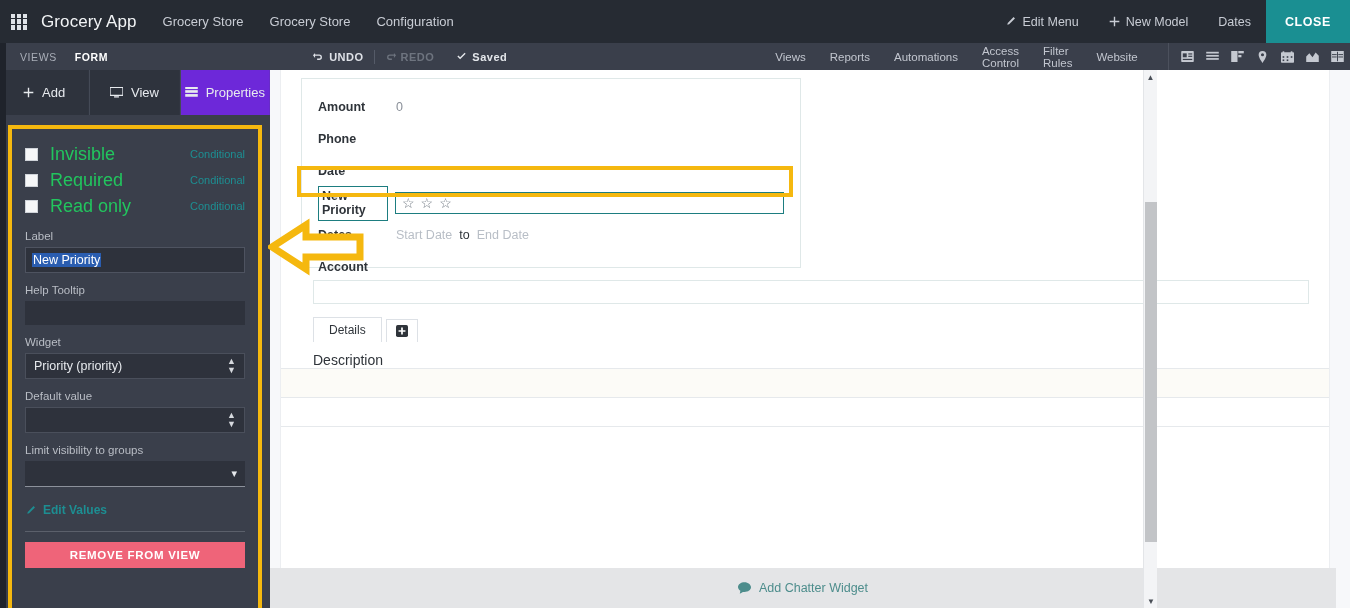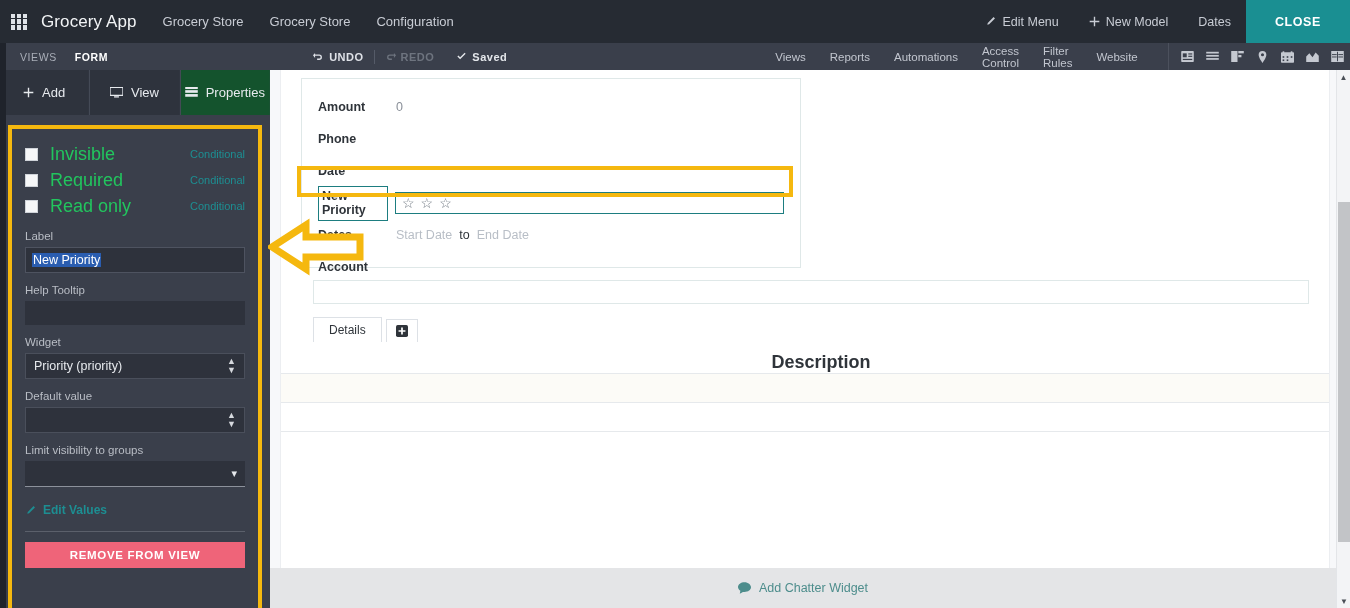--- a/index.html
+++ b/index.html
@@ -2,40 +2,40 @@
 <html><head>
 <meta charset="utf-8">
 <style>
   * { box-sizing: border-box; margin: 0; padding: 0; }
   html, body {
     width: 1350px; height: 608px;
     font-family: "Liberation Sans", sans-serif;
     background: #ffffff;
     overflow: hidden;
   }
-  #app { position: relative; width: 1350px; height: 608px; }
+  #app { position: relative; width: 1157px; height: 608px; }
 
   
   .navbar {
     position: absolute; top: 0; left: 0; width: 1350px; height: 43px;
     background: #262b33; display: flex; align-items: center;
     color: #cfd3da; font-size: 13.5px;
   }
   .grid-icon { margin-left: 11px; width: 16px; height: 16px;
     display: grid; grid-template-columns: repeat(3,1fr); grid-template-rows: repeat(3,1fr);
     gap: 1.5px; cursor: pointer; }
   .grid-icon i { background: #dfe3e8; display:block; }
   .brand { margin-left: 14px; font-size: 17px; color: #f2f4f6; font-weight: 400; letter-spacing: .1px; }
   .nav-link { margin-left: 26px; font-size: 13px; color: #c8ccd4; cursor: pointer; }
   .nav-link:first-of-type { margin-left: 36px; }
   .nav-right { margin-left: auto; display: flex; align-items: center; height: 43px; }
   .nav-right .nav-item { font-size: 12.5px; color: #c8ccd4; padding: 0 15px; cursor: pointer;
      display: flex; align-items: center; gap: 6px; height: 43px; }
   .close-btn { background: #1a8f92; color: #fff; font-size: 12.5px; font-weight: 700;
-     letter-spacing: .6px; height: 43px; display: flex; align-items: center; padding: 0 29px; cursor: pointer; }
+     letter-spacing: .6px; height: 43px; display: flex; align-items: center; padding: 0 19px; cursor: pointer; }
 
   
   .subbar {
     position: absolute; top: 43px; left: 6px; width: 1350px; height: 27px;
     background: #3a3f4b; display: flex; align-items: center; color: #c2c6cf; font-size: 11px;
   }
   .subbar .vtag { margin-left: 14px; letter-spacing: .6px; font-size: 10.5px; color: #a9aeb8; cursor: pointer; }
   .subbar .vtag.active { color: #ffffff; font-weight: 700; margin-left: 18px; }
   .histgroup { margin-left: 195px; display: flex; align-items: center; gap: 0; font-size: 11px; letter-spacing: .5px; }
   .histgroup .hit { display: flex; align-items: center; gap: 5px; padding: 0 10px; cursor: pointer; color: #dfe2e8; font-weight: 600; }
@@ -47,21 +47,21 @@
   .sb-icons { margin-left: 18px; display: flex; align-items: center; gap: 0; border-left: 1px solid #4c515d; padding-left: 6px; height: 27px; }
   .sb-icons .ic { width: 25px; height: 27px; display: flex; align-items: center; justify-content: center; cursor: pointer; }
   .sb-icons .ic svg { fill: #c5c9d1; }
 
   
   .leftpanel { position: absolute; top: 70px; left: 0; width: 270px; height: 538px; background: #3a3f4b; }
   .lp-tabs { display: flex; height: 45px; background: #2e333d; }
   .lp-tab { flex: 1; display: flex; align-items: center; justify-content: center; gap: 8px;
      color: #e7eaee; font-size: 13px; cursor: pointer; border-right: 1px solid #43495520; }
   .lp-tab + .lp-tab { border-left: 1px solid #444a56; }
-  .lp-tab.active { background: #14532d; }
+  .lp-tab.active { background: #6d28d9; }
   .lp-tab svg { fill: #e7eaee; }
 
   .lp-body { position: absolute; top: 55px; left: 8px; width: 254px; height: 543px;
      border: 4px solid #f5b80f; background: #3a3f4b; padding: 12px 13px 0 13px; }
 
   .chkrow { display: flex; align-items: center; height: 26px; }
   .chkbox { width: 13px; height: 13px; background: #f6f7f8; border: 1px solid #cfd3d9; display:inline-block; cursor:pointer; }
   .chklabel { margin-left: 12px; color: #22c55e; font-size: 18px; }
   .cond { margin-left: auto; color: #1d8e92; font-size: 11px; cursor: pointer; }
 
@@ -107,21 +107,21 @@
 
   .yellowbox { position: absolute; left: 297px; top: 166px; width: 496px; height: 31px;
      border: 4px solid #f5b80f; pointer-events: none; }
 
   .wideinput { margin: 12px 20px 0 32px; height: 24px; border: 1px solid #dfe8e8; background:#fff; }
 
   .tabs { display: flex; margin: 13px 0 0 32px; align-items: flex-end; }
   .tabitem { border: 1px solid #dde1e6; border-bottom: none; background: #fff; padding: 5px 15px;
      font-size: 12px; color: #2f343a; cursor: pointer; }
   .tabitem.plus { margin-left: 4px; padding: 5px 9px; display:flex; align-items:center; }
-  .tabhdr { margin: 10px 0 0 32px; font-size: 18px; font-weight: 700; color: #2f343a; text-align: center; }
+  .tabhdr { margin: 10px 0 0 32px; font-size: 14px; font-weight: 400; color: #2f343a; }
   .trow { height: 29px; border-top: 1px solid #e6e9ec; }
   .trow.alt { background: #fcfbf7; }
   .trow.tall { height: 56px; }
 
   .chatterbar { position: absolute; bottom: 0; left: 270px; width: 1066px; height: 40px;
      background: #e4e5e7; display: flex; align-items: center; justify-content: center;
      gap: 8px; color: #4d8d8c; font-size: 12.5px; cursor: pointer; }
 
   
   .vsb { position: absolute; top: 70px; right: 0; width: 14px; height: 538px; background: #f3f4f6; border-left:1px solid #e3e5e8; }

